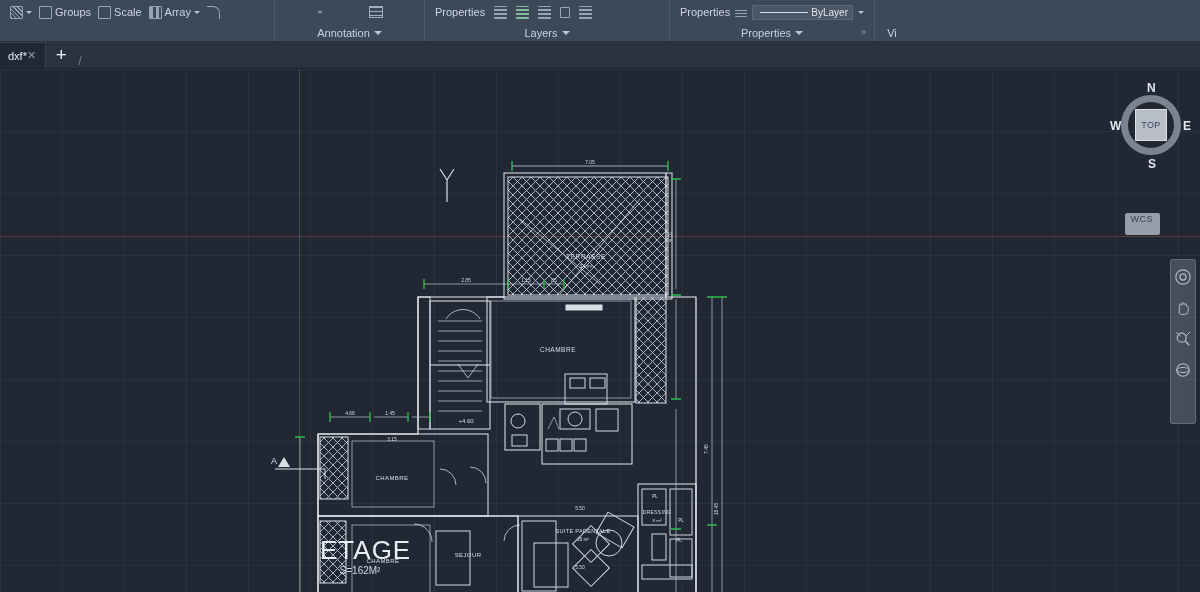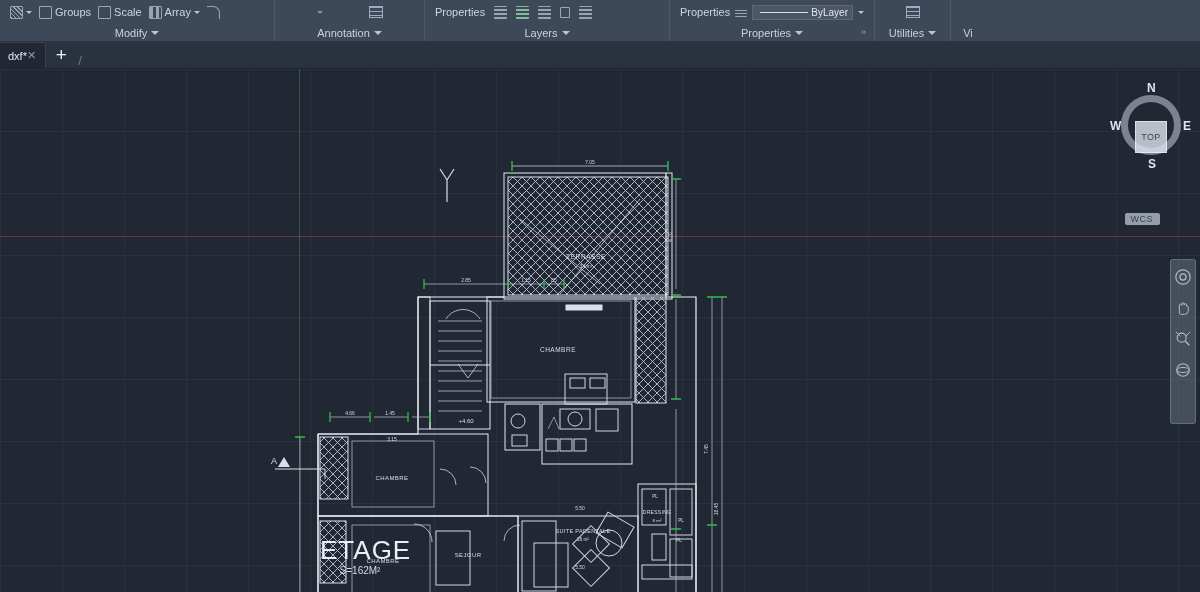--- a/index.html
+++ b/index.html
@@ -96,34 +96,34 @@
 
   #plan { position:absolute; left:0; top:0; width:1200px; height:523px; }
 
   
   #viewcube { position:absolute; right:8px; top:12px; width:82px; height:100px; }
   .vc-ring {
     position:absolute; left:11px; top:14px; width:60px; height:60px;
     border-radius:50%; border:7px solid rgba(178,188,203,.62);
   }
   .vc-face {
-    position:absolute; left:25px; top:40px; width:32px; height:32px;
+    position:absolute; left:25px; top:28px; width:32px; height:32px;
     background:rgba(222,228,238,.80); border:1px solid rgba(255,255,255,.5);
     display:flex;align-items:center;justify-content:center;
     font-size:9px; color:#3d4656; letter-spacing:.4px;
   }
   .vc-n,.vc-s,.vc-e,.vc-w { position:absolute; font-size:12px; color:#dfe5ee; font-weight:bold; }
   .vc-n { left:37px; top:0px; }
   .vc-s { left:38px; top:76px; }
   .vc-e { left:73px; top:38px; }
   .vc-w { left:0px;  top:38px; }
   #wcs {
     position:absolute; right:40px; top:144px;
     background:rgba(196,204,217,.72); color:#39414f;
-    font-size:9px; padding:1px 7px 1px 6px; border-radius:2px; letter-spacing:.5px;
+    font-size:9px; padding:1px 7px 11px 6px; border-radius:2px; letter-spacing:.5px;
   }
 
   
   #navbar {
     position:absolute; right:4px; top:190px; width:26px; height:165px;
     background:rgba(120,130,148,.42); border:1px solid rgba(160,170,188,.35);
     border-radius:3px; display:flex; flex-direction:column; align-items:center;
     padding-top:8px; gap:13px;
   }
   .nav-ico { width:18px;height:18px; opacity:.8; }
@@ -163,24 +163,20 @@
       </span>
       <span class="cmd">
         <span class="cmd-ico" style="background:repeating-linear-gradient(90deg,#a9b5c7 0 3px,transparent 3px 6px)"></span>
         <span>Array</span>
         <span class="caret sm"></span>
       </span>
       <span class="cmd">
         <span class="cmd-ico" style="border-radius:0 7px 0 0;border-left:none;border-bottom:none"></span>
       </span>
     </div>
-    <div class="panel-title">
-      <span>Modify</span>
-      <span class="caret"></span>
-    </div>
   </div>
 
   <div class="panel" style="width:150px">
     <div class="panel-row" style="justify-content:center;gap:46px">
       <span class="cmd">
         <span class="caret sm" style="opacity:.6"></span>
       </span>
       <span class="cmd">
         <span class="grid-ico"></span>
       </span>
@@ -222,29 +218,20 @@
       <span class="caret sm"></span>
     </div>
     <div class="panel-title" style="position:relative">
       <span>Properties</span>
       <span class="caret"></span>
       <span class="grip" style="position:absolute;right:2px;bottom:2px">»</span>
     </div>
   </div>
 
 
-  <div class="panel" style="width:76px">
-    <div class="panel-row" style="justify-content:center">
-      <span class="grid-ico"></span>
-    </div>
-    <div class="panel-title">
-      <span>Utilities</span>
-      <span class="caret"></span>
-    </div>
-  </div>
 
 
   <div class="panel" style="width:34px;border-right:none">
     <div class="panel-row"></div>
     <div class="panel-title">
       <span>Vi</span>
     </div>
   </div>
 </div>
 

